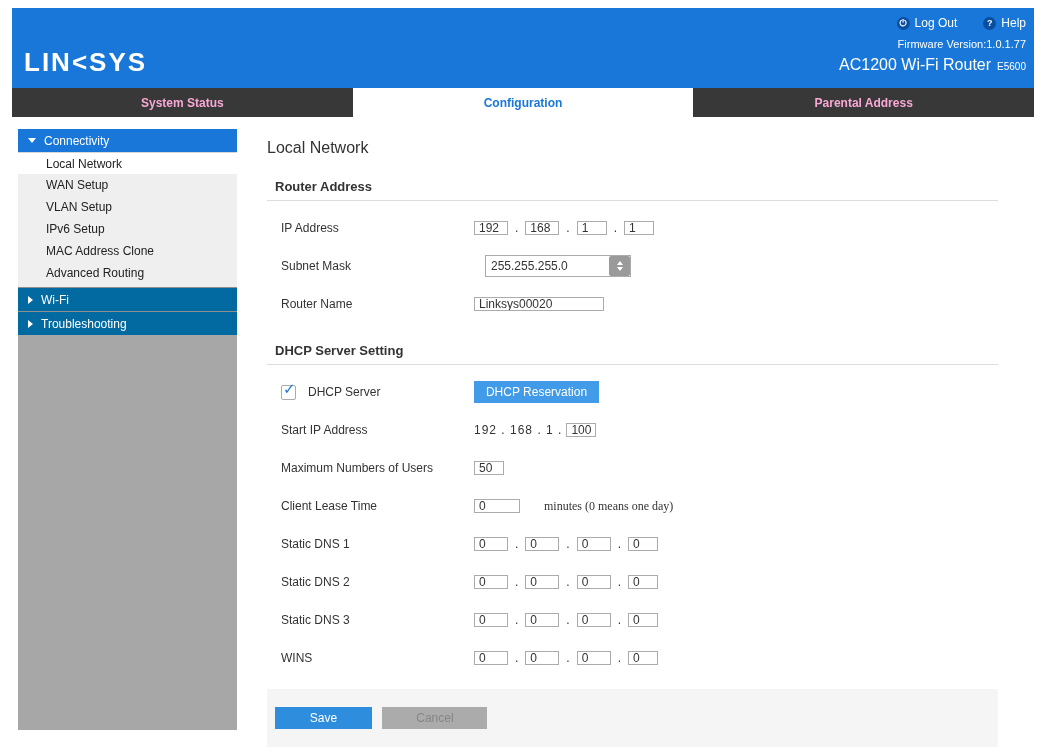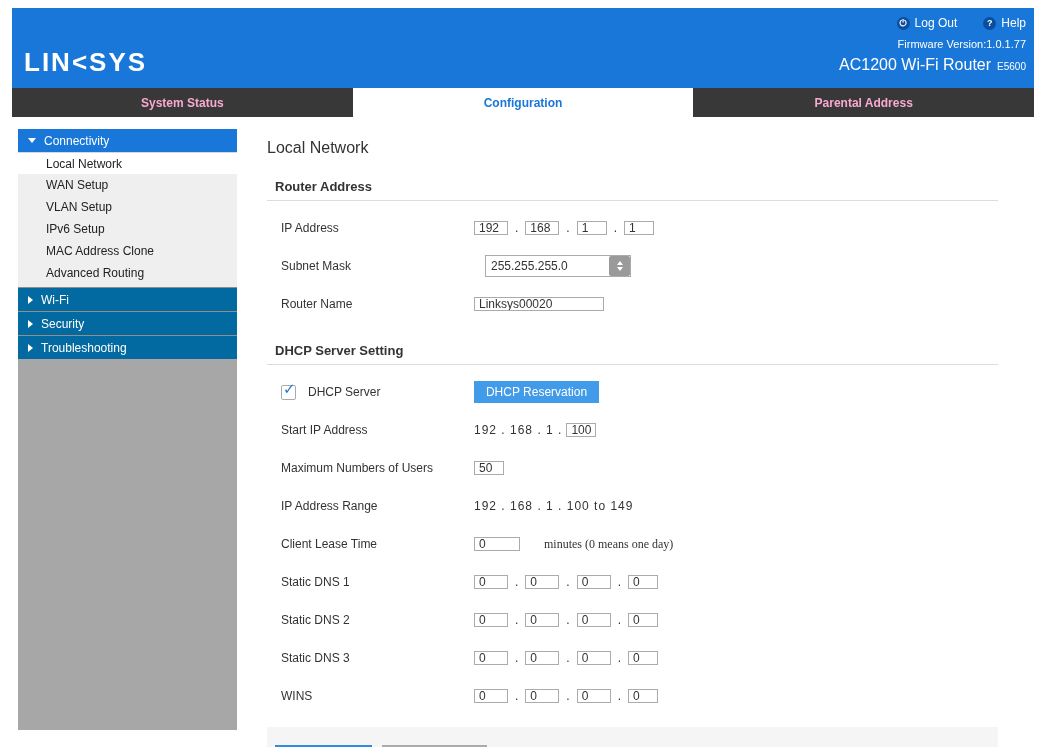--- a/index.html
+++ b/index.html
@@ -125,24 +125,20 @@
         <div class="submenu-item">IPv6 Setup</div>
         <div class="submenu-item">MAC Address Clone</div>
         <div class="submenu-item">Advanced Routing</div>
       </div>
       <div class="nav-group collapsed">
         <span class="caret right"></span>
         <span>Wi-Fi</span>
       </div>
       <div class="nav-group collapsed">
         <span class="caret right"></span>
-        <span>Security</span>
-      </div>
-      <div class="nav-group collapsed">
-        <span class="caret right"></span>
         <span>Troubleshooting</span>
       </div>
       <div class="sidebar-filler"></div>
     </div>
 
     <div class="main">
       <div class="page-title">Local Network</div>
 
       <div class="section-head">Router Address</div>
       <div class="rule"></div>
@@ -203,26 +199,20 @@
         </div>
       </div>
 
       <div class="row">
         <div class="lbl">Maximum Numbers of Users</div>
         <div class="ctrl">
           <input type="text" class="oct sm" value="50" style="">
         </div>
       </div>
 
-      <div class="row">
-        <div class="lbl">IP Address Range</div>
-        <div class="ctrl">
-          <span class="static-ip">192 . 168 . 1 . 100 to 149</span>
-        </div>
-      </div>
 
       <div class="row">
         <div class="lbl">Client Lease Time</div>
         <div class="ctrl">
           <input type="text" style="width: 46px;" value="0">
           <span class="note">minutes (0 means one day)</span>
         </div>
       </div>
 
       <div class="row">

